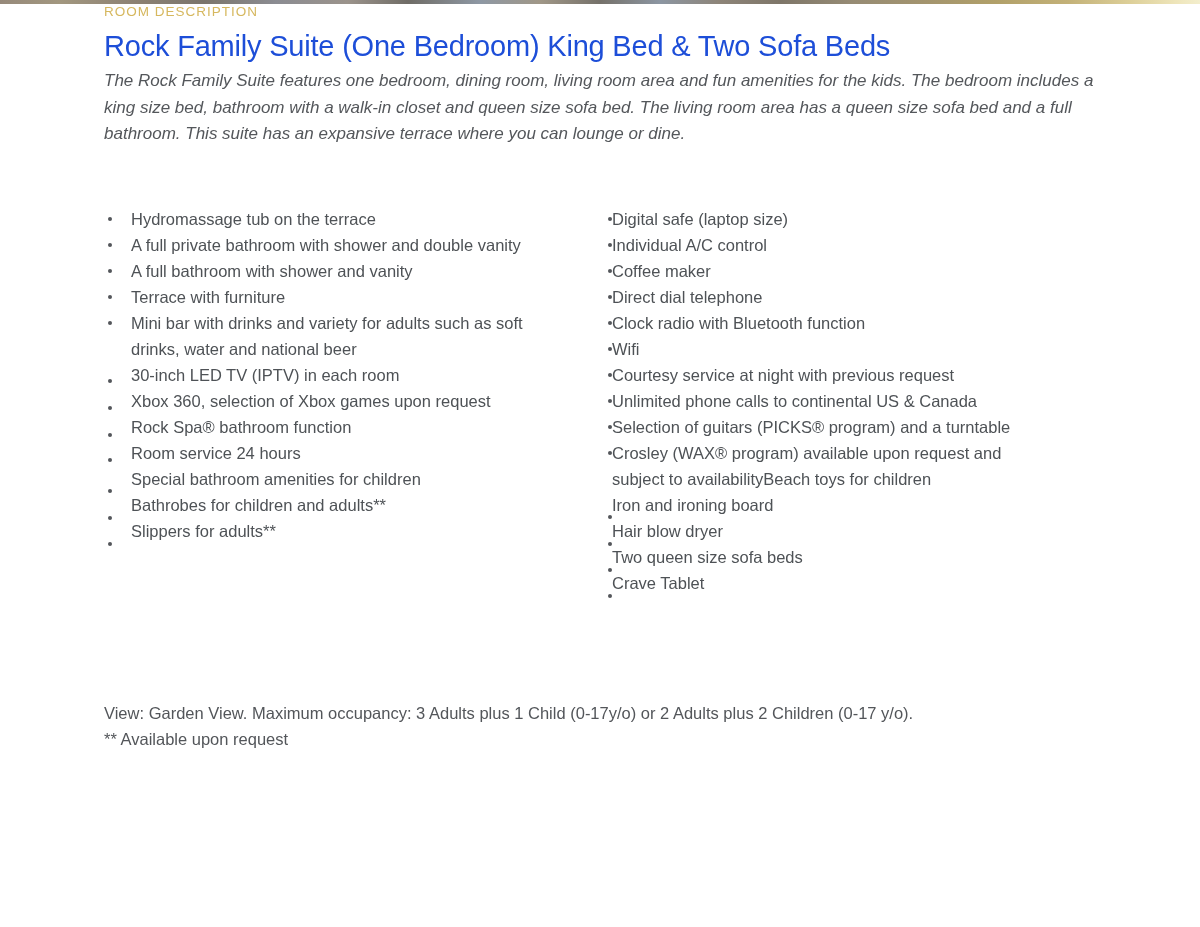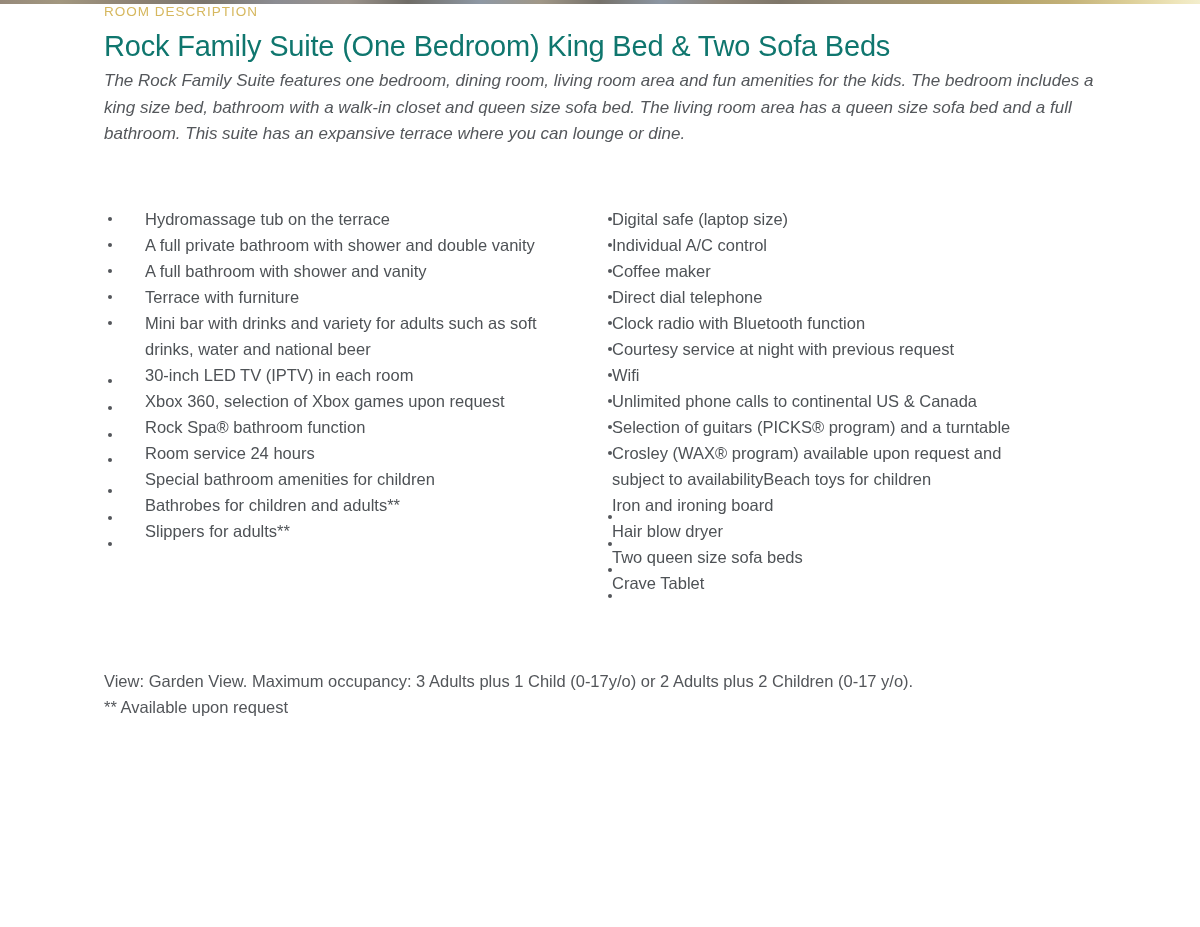--- a/index.html
+++ b/index.html
@@ -26,21 +26,21 @@
     line-height: 16px;
     font-weight: 500;
     letter-spacing: 1px;
     color: #d6b85f;
   }
   h1.title {
     margin-top: 8px;
     font-size: 29px;
     line-height: 36px;
     font-weight: 500;
-    color: #0f766e;
+    color: #1d4ed8;
     letter-spacing: -0.2px;
   }
   p.desc {
     margin-top: 4px;
     font-size: 17px;
     line-height: 26.5px;
     color: #54575b;
     font-style: italic;
   }
 
@@ -58,38 +58,38 @@
     line-height: 26px;
     color: #4e5256;
   }
   ul.col li .dot {
     flex: 0 0 auto;
     width: 4px; height: 4px;
     border-radius: 50%;
     background: #53565a;
     margin: 11px 0 0 4px;
   }
-  ul.col-left  li .txt { width: 432px; margin-left: 33px; }
+  ul.col-left  li .txt { width: 432px; margin-left: 19px; }
   ul.col-right li .txt { width: 400px; }
 
   
   .col-left  li:nth-child(6)  .dot { transform: translateY(6px); }
   .col-left  li:nth-child(7)  .dot { transform: translateY(7px); }
   .col-left  li:nth-child(8)  .dot { transform: translateY(8px); }
   .col-left  li:nth-child(9)  .dot { transform: translateY(7px); }
   .col-left  li:nth-child(10) .dot { transform: translateY(12px); }
   .col-left  li:nth-child(11) .dot { transform: translateY(13px); }
   .col-left  li:nth-child(12) .dot { transform: translateY(13px); }
   .col-left  li:nth-child(13) .dot { transform: translateY(15px); }
   .col-right li:nth-child(11) .dot { transform: translateY(12px); }
   .col-right li:nth-child(12) .dot { transform: translateY(13px); }
   .col-right li:nth-child(13) .dot { transform: translateY(13px); }
   .col-right li:nth-child(14) .dot { transform: translateY(13px); }
 
-  .notes { margin-top: 72px; }
+  .notes { margin-top: 104px; }
   .notes p {
     font-size: 16.5px;
     line-height: 26px;
     color: #53565a;
   }
 </style>
 </head>
 <body>
 
 <div class="photo-strip"></div>
@@ -168,25 +168,25 @@
         <li>
           <span class="dot"></span>
           <span class="txt">Direct dial telephone</span>
         </li>
         <li>
           <span class="dot"></span>
           <span class="txt">Clock radio with Bluetooth function</span>
         </li>
         <li>
           <span class="dot"></span>
+          <span class="txt">Wifi</span>
+        </li>
+        <li>
+          <span class="dot"></span>
           <span class="txt">Courtesy service at night with previous request</span>
-        </li>
-        <li>
-          <span class="dot"></span>
-          <span class="txt">Wifi</span>
         </li>
         <li>
           <span class="dot"></span>
           <span class="txt">Unlimited phone calls to continental US &amp; Canada</span>
         </li>
         <li>
           <span class="dot"></span>
           <span class="txt">Selection of guitars (PICKS® program) and a turntable</span>
         </li>
         <li>

